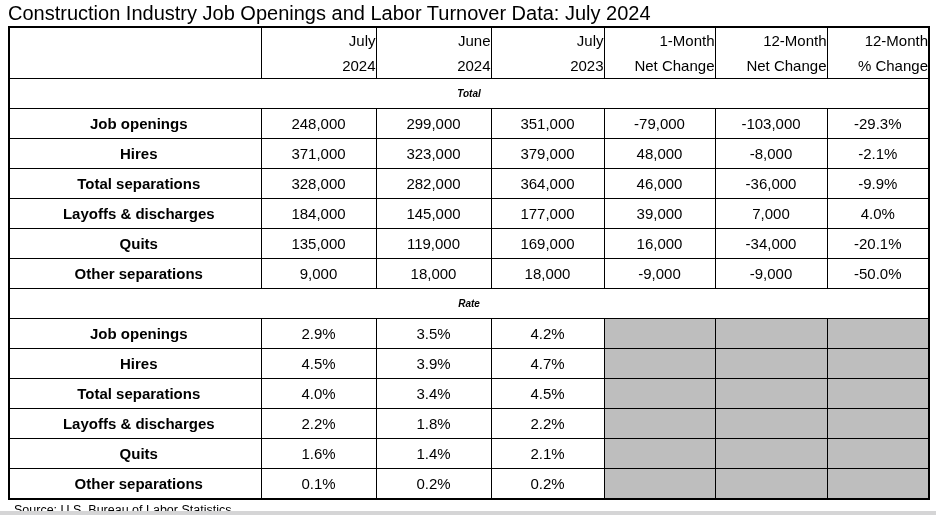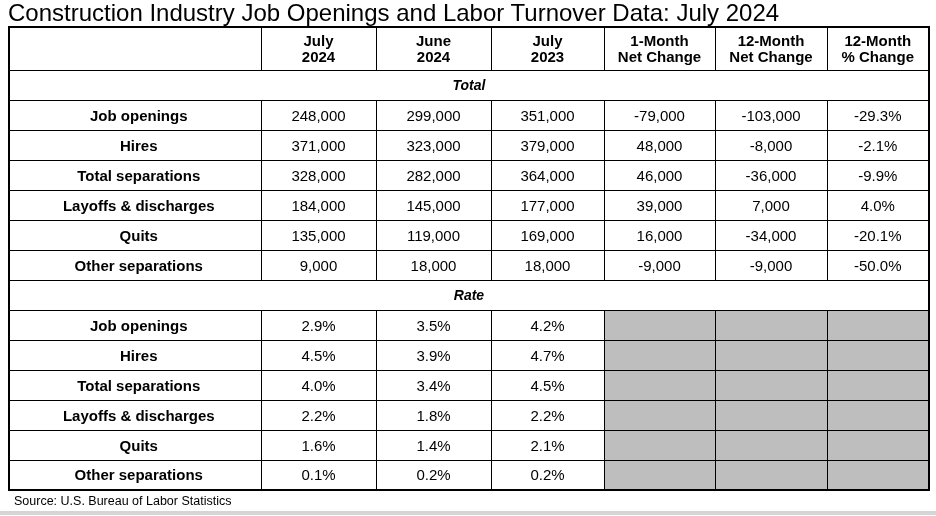--- a/index.html
+++ b/index.html
@@ -6,54 +6,54 @@
   html, body {
     margin: 0; padding: 0;
     width: 936px; height: 516px;
     background: #ffffff;
     font-family: "Liberation Sans", sans-serif;
     color: #000;
     position: relative;
     overflow: hidden;
   }
   .title {
-    font-size: 24px;
+    font-size: 20px;
     line-height: 22px;
     margin: 2px 0 2px 8px;
     white-space: nowrap;
   }
   table.jolts {
     border-collapse: collapse;
     table-layout: fixed;
     width: 920px;
     margin-left: 8px;
     border: 2px solid #000;
   }
   th, td {
     border: 1px solid #000;
     padding: 0;
     vertical-align: middle;
     font-size: 15px;
   }
   thead th {
-    font-weight: 700;
-    text-align: center;
+    font-weight: 400;
+    text-align: right;
     white-space: pre-line;
-    line-height: 16px;
+    line-height: 25px;
     height: 43px;
   }
   tbody td { height: 30px; }
   td.label { text-align: center; padding-left: 7px; font-weight: bold; }
   td.label.indent { }
   td.val { text-align: center; }
   tr.section-row td {
     text-align: center;
     font-weight: bold;
     font-style: italic;
-    font-size: 14px;
+    font-size: 10px;
   }
   td.shaded { background: #bebebe; }
   .source {
     font-size: 12.5px;
     line-height: 15px;
     margin: 3px 12px 0 14px;
   }
   .bottom-rule {
     position: absolute;
     left: 0; right: 0; bottom: 1px;

